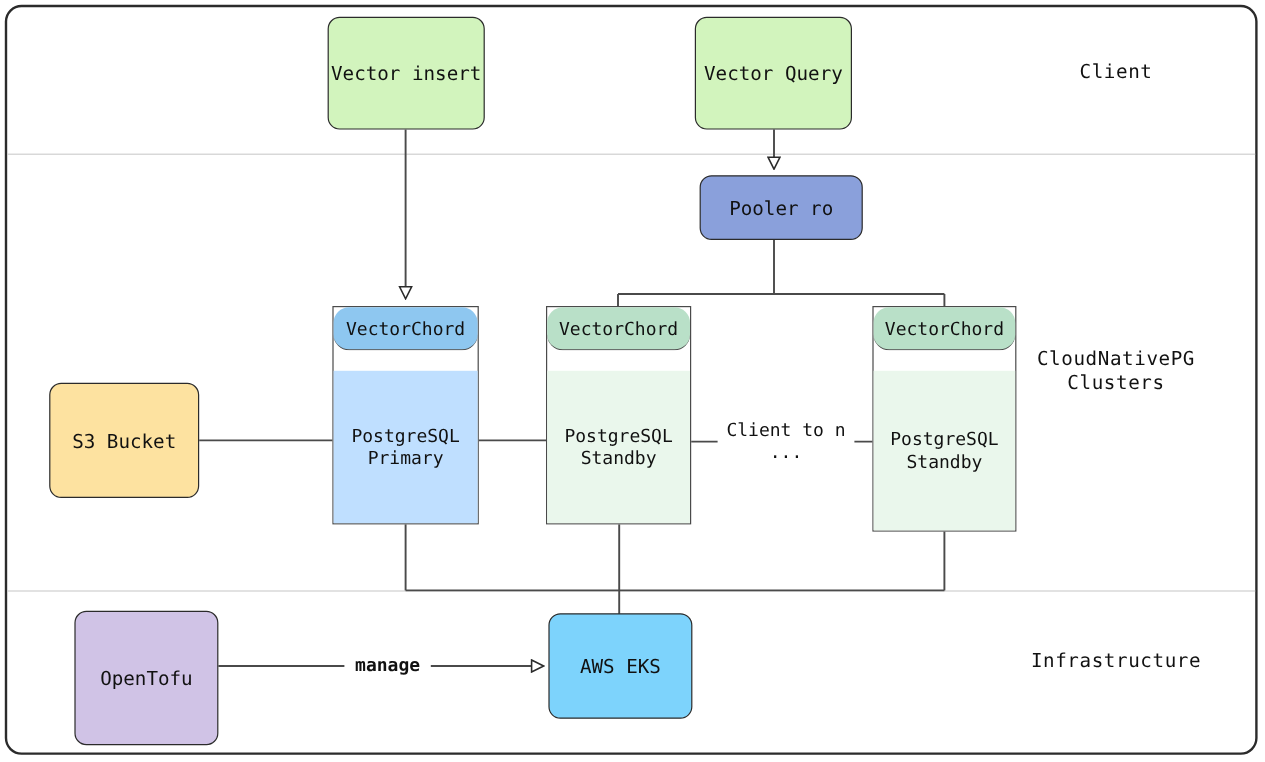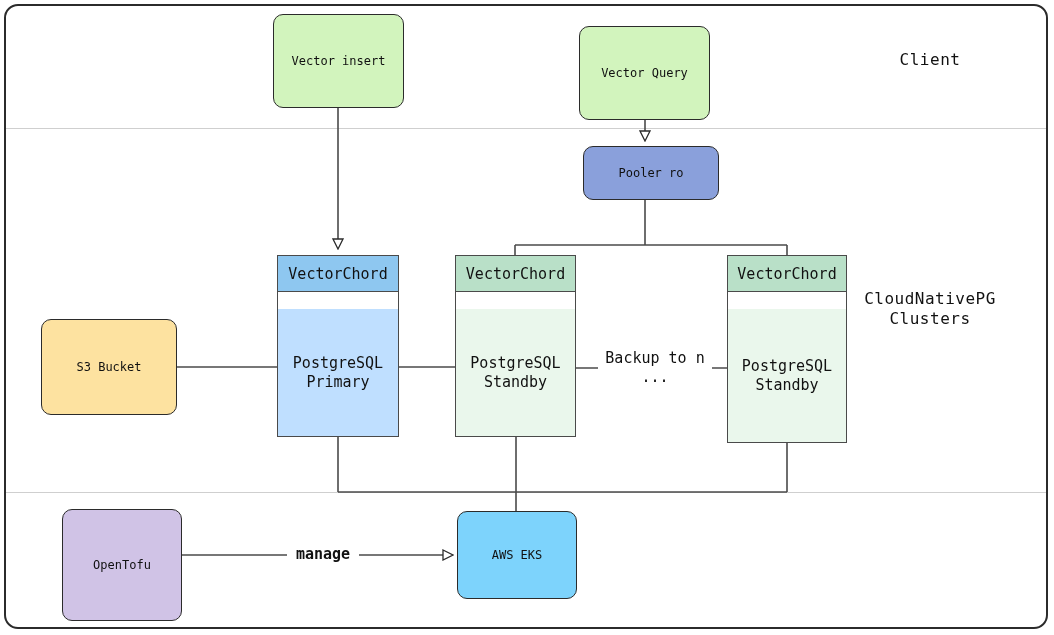--- a/index.html
+++ b/index.html
@@ -54,21 +54,21 @@
   }
   
   .node {
     position: absolute;
     box-sizing: border-box;
     border: 1.6px solid #2b2b2b;
     display: flex;
     align-items: center;
     justify-content: center;
     text-align: center;
-    font-size: 12px;
+    font-size: 16px;
     line-height: 19px;
     color: #111111;
     white-space: pre-line;
     z-index: 3;
   }
   .rounded {
     border-radius: 10px;
   }
   .green-node   { background: #d2f4bd; }
   .pooler-node  { background: #8aa0db; border-color: #2b2b2b; }
@@ -87,20 +87,21 @@
   }
   .db .db-header {
     box-sizing: border-box;
     height: 36px;
     border-bottom: 1.6px solid #4a4a4a;
     display: flex;
     align-items: center;
     justify-content: center;
     font-size: 15px;
     color: #111111;
+    border-radius: 13px;
   }
   .db .db-body {
     flex: 1;
     display: flex;
     align-items: center;
     justify-content: center;
     text-align: center;
     font-size: 15px;
     line-height: 19px;
     color: #111111;
@@ -131,20 +132,21 @@
 <div id="canvas">
 
   <div class="outer-frame"></div>
 
   <div class="lane-divider" style="top:128px;"></div>
   <div class="lane-divider" style="top:492px;"></div>
 
   <div class="lane-label" style="left:830px; top:50px; width:200px;">Client</div>
   <div class="lane-label" style="left:830px; top:289px; width:200px;">CloudNativePG
 Clusters</div>
+  <div class="lane-label" style="left:830px; top:541px; width:200px;">Infrastructure</div>
 
   <svg class="edges" viewBox="0 0 1054 635">
     <defs>
       <marker id="openarrow" markerWidth="12" markerHeight="12" refX="10" refY="6" orient="auto" markerUnits="userSpaceOnUse">
         <path d="M1,1 L11,6 L1,11 z" fill="#ffffff" stroke="#2b2b2b" stroke-width="1.3"></path>
       </marker>
     </defs>
 
     <g stroke="#4a4a4a" stroke-width="1.6" fill="none">
 
@@ -167,25 +169,25 @@
       <path d="M787,443 L787,492"></path>
       <path d="M338,492 L787,492"></path>
       <path d="M516,437 L516,512"></path>
 
       <path d="M182,555 L452,555" marker-end="url(#openarrow)"></path>
     </g>
   </svg>
 
   <div class="node rounded green-node" style="left:273px; top:14px; width:131px; height:94px;">Vector insert</div>
 
-  <div class="node rounded green-node" style="left:579px; top:26px; width:131px; height:94px;">Vector Query</div>
+  <div class="node rounded green-node" style="left:579px; top:14px; width:131px; height:94px;">Vector Query</div>
 
   <div class="node rounded pooler-node" style="left:583px; top:146px; width:136px; height:54px;">Pooler ro</div>
 
-  <div class="node rounded s3-node" style="left:41px; top:319px; width:136px; height:96px;">S3 Bucket</div>
+  <div class="node rounded s3-node" style="left:41px; top:319px; width:125px; height:96px;">S3 Bucket</div>
 
   <div class="node rounded tofu-node" style="left:62px; top:509px; width:120px; height:112px;">OpenTofu</div>
 
   <div class="node rounded eks-node" style="left:457px; top:511px; width:120px; height:88px;">AWS EKS</div>
 
   <div class="db db-primary" style="left:277px; top:255px; width:122px; height:182px;">
     <div class="db-header">VectorChord</div>
     <div class="db-body">PostgreSQL
 Primary</div>
   </div>
@@ -196,18 +198,18 @@
 Standby</div>
   </div>
 
   <div class="db db-standby" style="left:727px; top:255px; width:120px; height:188px;">
     <div class="db-header">VectorChord</div>
     <div class="db-body">PostgreSQL
 Standby</div>
   </div>
 
 
-  <div class="edge-label" style="left:598px; top:349px; width:108px;">Backup to n
+  <div class="edge-label" style="left:598px; top:349px; width:108px;">Client to n
 ...</div>
 
   <div class="edge-label" style="left:287px; top:545px; width:66px;font-weight:bold;">manage</div>
 
 </div>
 
 </body></html>

